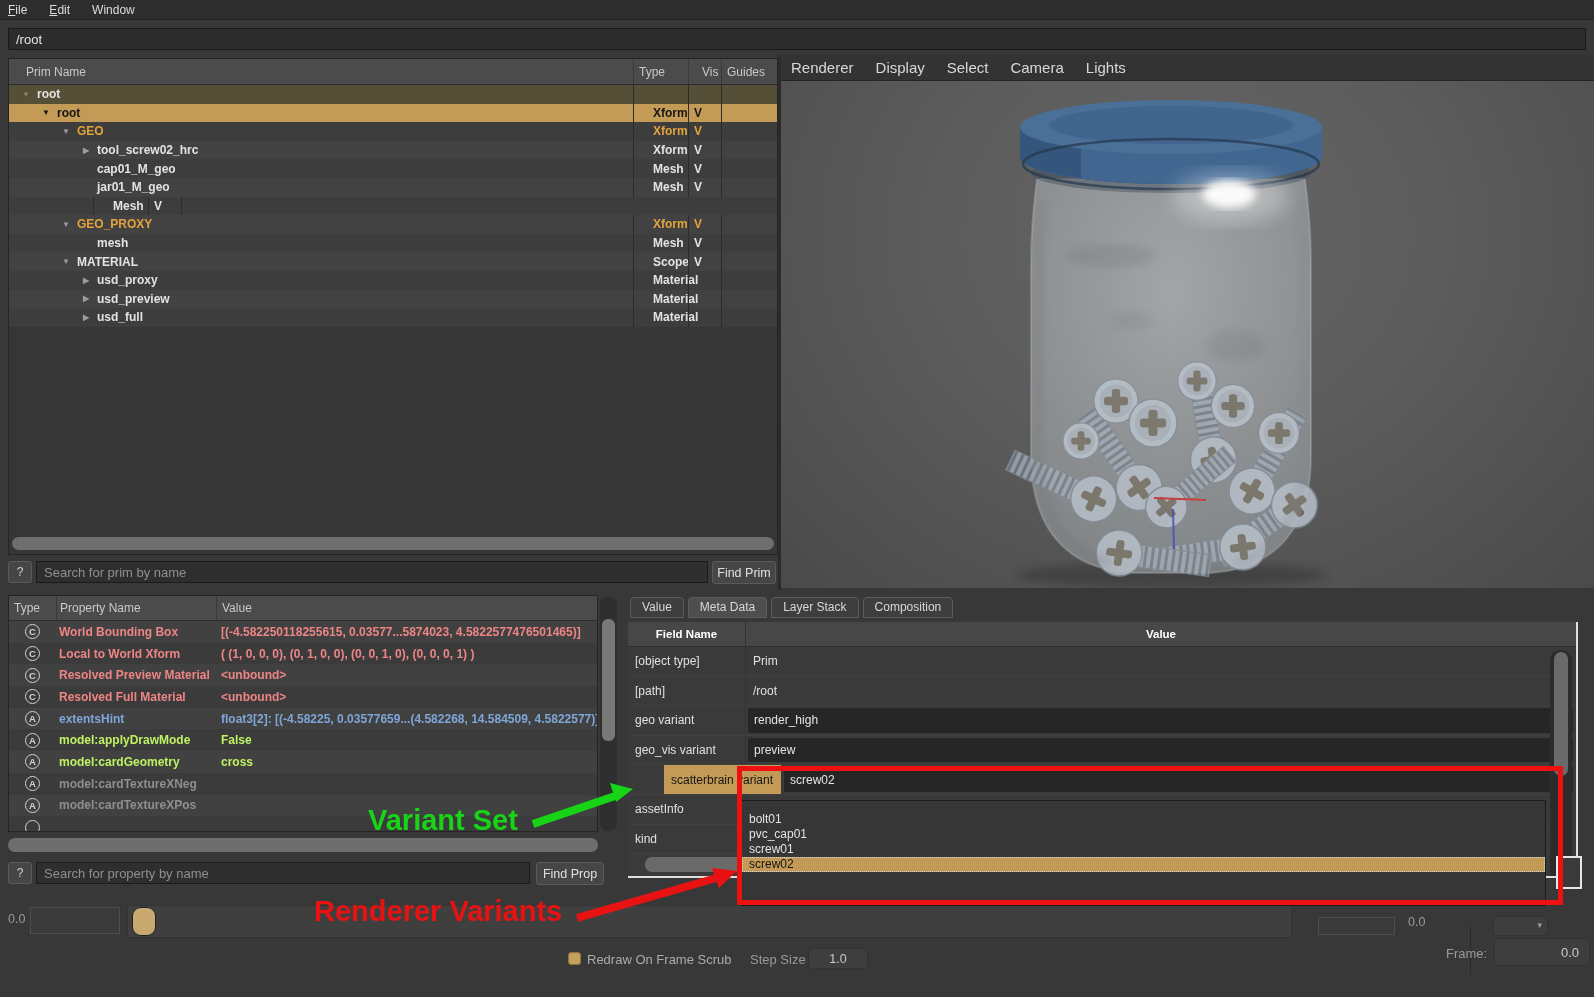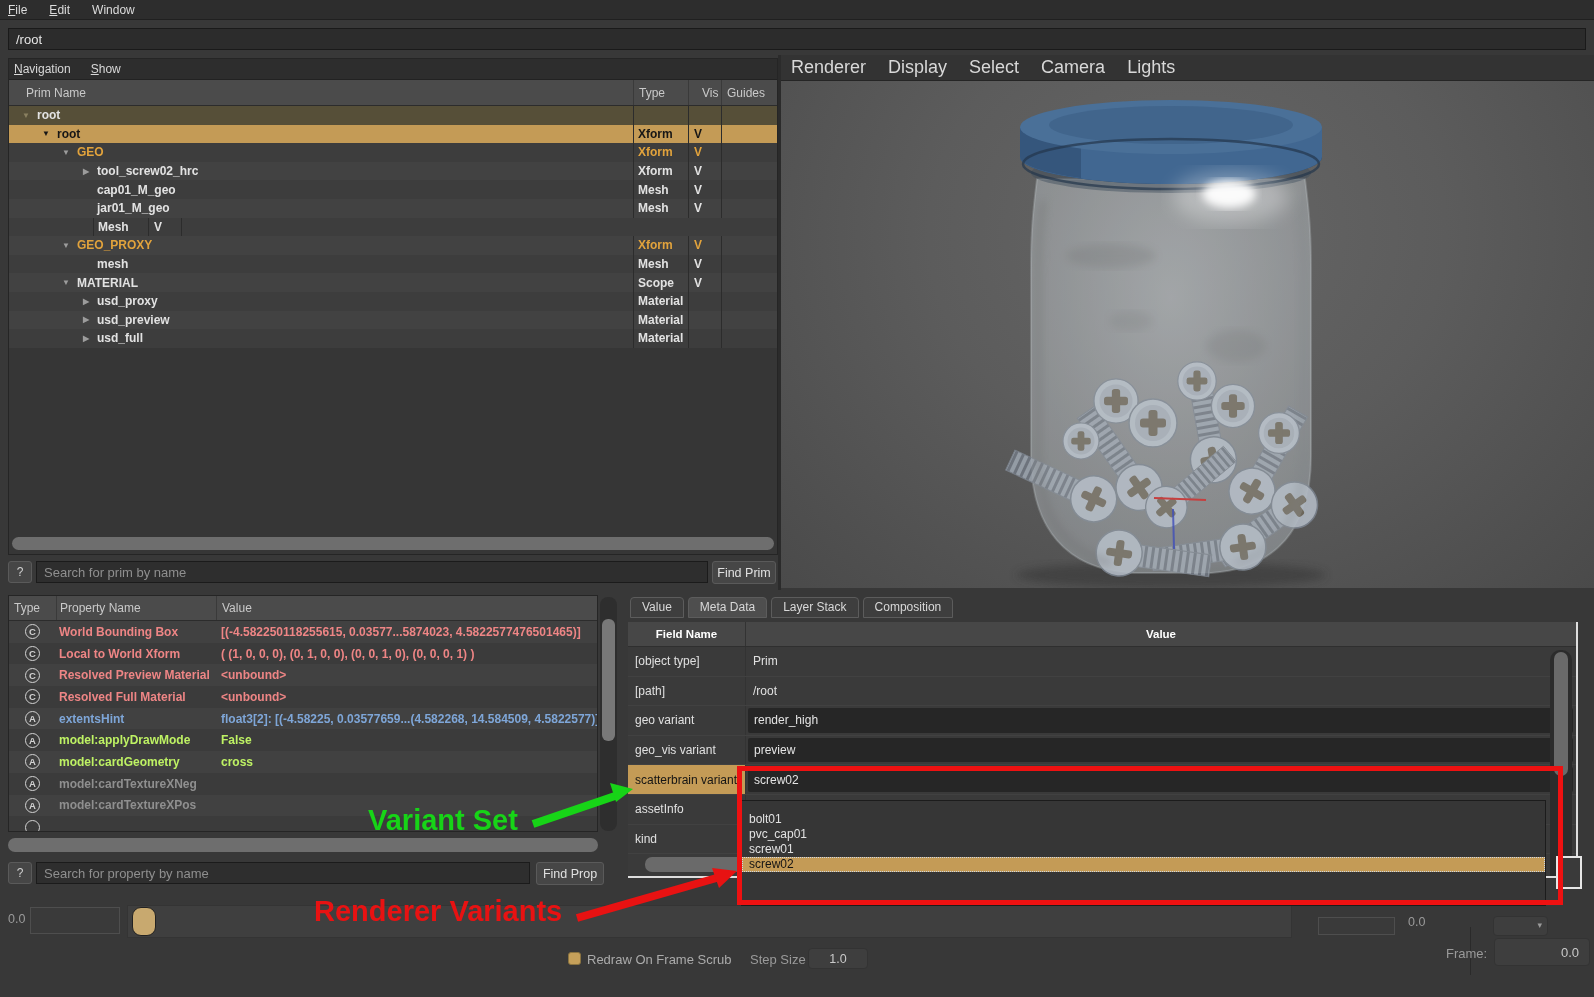--- a/index.html
+++ b/index.html
@@ -27,21 +27,21 @@
   .trow { height:18.6px; display:flex; align-items:center; font-weight:bold; color:#e2e2e2; }
   .trow.alt0 { background:#3d3d3d; }
   .trow.alt1 { background:#424242; }
   .trow.row-root { background:#564f38; }
   .trow.row-sel { background:#c49b56; }
   .trow.row-sel .tname, .trow.row-sel .ttype, .trow.row-sel .tvis { color:#161616; }
   .trow.row-sel .arrow { color:#161616; }
   .arrow { width:14px; font-size:8px; color:#9c9c9c; flex:none; text-align:center; }
   .arrow.hidden { visibility:hidden; }
   .tname { flex:1; padding-left:4px; white-space:nowrap; overflow:hidden; }
-  .ttype { width:55px; padding-left:4px; border-left:1px solid #2c2c2c; align-self:stretch; display:flex; align-items:center; }
+  .ttype { width:55px; padding-left:19px; border-left:1px solid #2c2c2c; align-self:stretch; display:flex; align-items:center; }
   .tvis  { width:33px; padding-left:5px; border-left:1px solid #2c2c2c; align-self:stretch; display:flex; align-items:center; }
   .tgui  { width:56px; border-left:1px solid #2c2c2c; align-self:stretch; }
   .org { color:#e2a33c !important; }
   .tree-hscroll { position:absolute; left:3px; bottom:4px; width:762px; height:13px; background:#6e6e6e; border-radius:7px; }
 
   
   .help-btn { position:absolute; width:24px; height:22px; background:#464646; border:1px solid #5a5a5a; border-radius:3px; color:#cfcfcf; display:flex; align-items:center; justify-content:center; }
   .srch { position:absolute; height:22px; background:#2e2e2e; border:1px solid #1b1b1b; color:#e2e2e2; padding-left:7px; font-size:13px; font-family:"Liberation Sans",sans-serif; }
   .srch::placeholder { color:#8f8f8f; }
   .find-btn { position:absolute; height:23px; background:#464646; border:1px solid #5a5a5a; border-radius:3px; color:#e0e0e0; font-size:12.5px; display:flex; align-items:center; justify-content:center; }
@@ -59,36 +59,36 @@
   .picon { width:15px; height:15px; border:1.5px solid #d2d2d2; border-radius:50%; color:#d2d2d2; font-size:9.5px; font-weight:bold; display:flex; align-items:center; justify-content:center; }
   .pname { width:160px; padding-left:3px; font-weight:bold; white-space:nowrap; overflow:hidden; flex:none; }
   .pvalue { flex:1; padding-left:5px; font-weight:600; white-space:nowrap; overflow:hidden; }
   .pink { color:#ee8585; } .blu { color:#7ea6d8; } .orn { color:#bef264; } .gry { color:#8f8f8f; }
   .prop-vscroll { position:absolute; left:600px; top:597px; width:17px; height:234px; background:#2e2e2e; border-radius:8px; }
   .prop-vthumb { position:absolute; left:2px; top:22px; width:13px; height:122px; background:#787878; border-radius:6px; }
   .prop-hscroll { position:absolute; left:8px; top:838px; width:590px; height:14px; background:#6e6e6e; border-radius:7px; }
 
   
   .vsplit { position:absolute; left:778px; top:55px; width:3px; height:865px; background:#2b2b2b; }
-  .vpmenu { position:absolute; left:781px; top:55px; width:813px; height:26px; background:#333333; border-bottom:1px solid #252525; display:flex; align-items:center; gap:22px; padding-left:10px; color:#d8d8d8; font-size:18px; }
+  .vpmenu { position:absolute; left:781px; top:55px; width:813px; height:26px; background:#333333; border-bottom:1px solid #252525; display:flex; align-items:center; gap:22px; padding-left:10px; color:#d8d8d8; font-size:15px; }
   .viewport { position:absolute; left:781px; top:81px; width:813px; height:507px; background:radial-gradient(ellipse at 50% 30%, #666666 0%, #5c5c5c 45%, #4a4a4a 100%); }
   .viewport svg { position:absolute; left:0; top:0; }
 
   
   .inspector { position:absolute; left:620px; top:590px; width:974px; height:332px; background:#383838; }
   .tabs { position:absolute; left:10px; top:7px; display:flex; gap:4px; }
   .tab { padding:2px 11px 3px; background:#3e3e3e; border:1px solid #5c5c5c; border-radius:4px 4px 0 0; color:#d8d8d8; }
   .tab.active { background:#4e4e4e; }
   .mtable { position:absolute; left:8px; top:32px; width:950px; height:256px; background:#3a3a3a; border-right:2px solid #dedede; border-bottom:2px solid #dedede; overflow:hidden; }
   .mheader { height:25px; background:#474747; display:flex; align-items:center; color:#ffffff; border-bottom:1px solid #2f2f2f; }
   .mh-field { width:117px; text-align:center; font-weight:bold; font-size:11.5px; }
   .mh-value { flex:1; text-align:center; font-weight:bold; font-size:11.5px; border-left:1px solid #333; align-self:stretch; display:flex; align-items:center; justify-content:center;}
   .mrow { height:29.6px; display:flex; align-items:stretch; border-bottom:1px solid #414141; }
   .mfield { width:117px; padding-left:7px; display:flex; align-items:center; color:#e0e0e0; flex:none; }
-  .mfield.hl { background:#c49b56; color:#141414; }
+  .mfield.hl { background:#c49b56; color:#141414;margin-left:36px; }
   .mvalue { flex:1; display:flex; align-items:center; padding-left:7px; color:#e0e0e0; border-left:1px solid #333; }
   .mvalue.combo-cell { padding:2px 3px 2px 2px; }
   .combo { flex:1; height:100%; background:#262626; border-radius:2px; display:flex; align-items:center; padding-left:6px; color:#e4e4e4; }
   .combo .chev { margin-left:auto; margin-right:9px; color:#b8b8b8; font-size:10px; }
   .meta-vscroll { position:absolute; right:4px; top:28px; width:22px; height:238px; background:#2c2c2c; border-radius:10px; }
   .meta-vthumb { position:absolute; left:4px; top:2px; width:14px; height:124px; background:#6a6a6a; border-radius:7px; }
   .meta-hscroll { position:absolute; left:645px; top:857px; width:112px; height:15px; background:#6a6a6a; border-radius:7px; z-index:3; }
 
   
   .popup { position:absolute; left:741px; top:800px; width:805px; height:106px; background:#363636; border:1px solid #1c1c1c; z-index:5; padding-top:11px; }
@@ -118,24 +118,20 @@
 
   <div class="menubar">
     <span class="menu-item ul">File</span>
     <span class="menu-item ul">Edit</span>
     <span class="menu-item">Window</span>
   </div>
 
   <input class="pathbar" value="/root" style="">
 
   <div class="primpane">
-    <div class="navbar">
-      <span class="menu-item ul">Navigation</span>
-      <span class="menu-item ul">Show</span>
-    </div>
     <div class="theader">
       <span class="c-name">Prim Name</span>
       <span class="c-type">Type</span>
       <span class="c-vis">Vis</span>
       <span class="c-gui">Guides</span>
     </div>
     <div class="tbody">
       <div class="trow row-root">
         <span class="arrow" style="margin-left:10px;color:#8a8060;">▼</span>
         <span class="tname">root</span>

